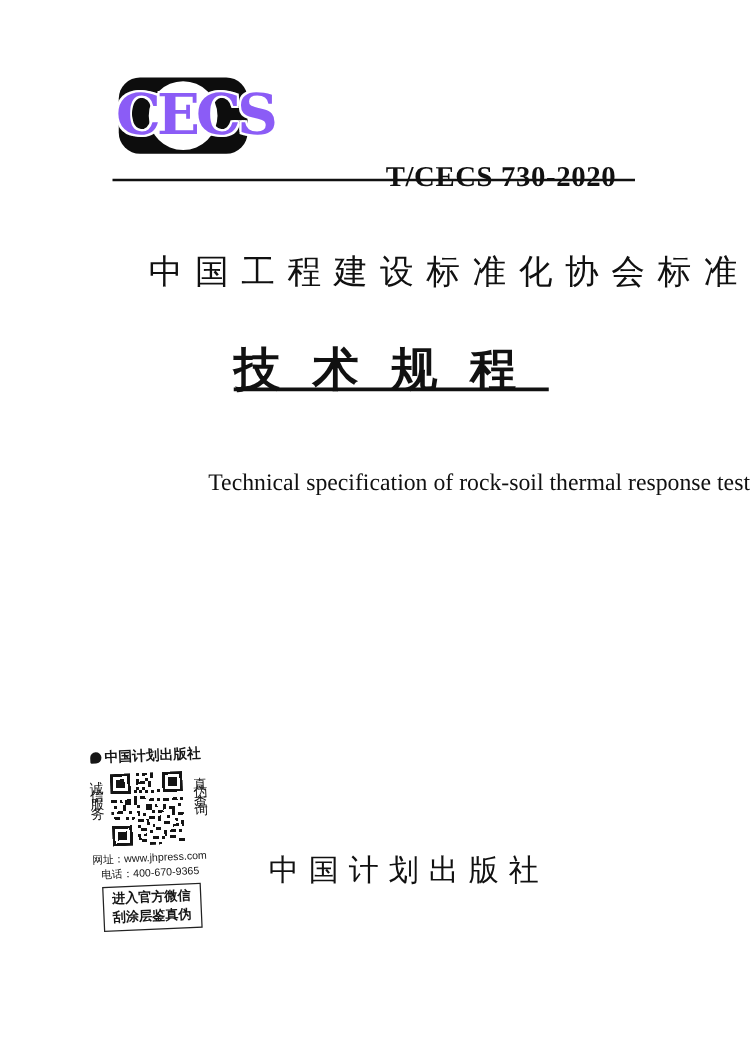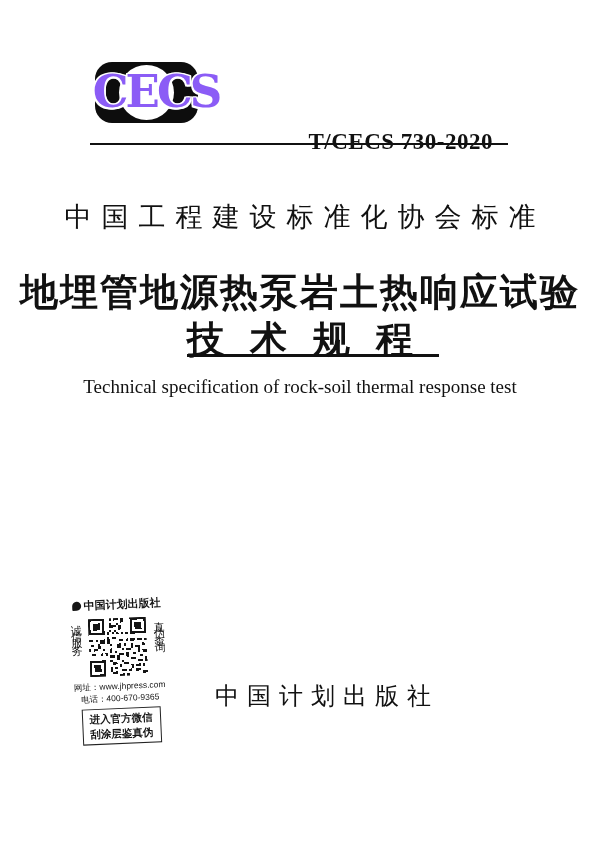--- a/index.html
+++ b/index.html
@@ -27,30 +27,30 @@
   
   .std-num{
     position:absolute;right:107px;top:101px;
     font-family:"Liberation Serif", serif;
     font-weight:bold;font-size:23px;letter-spacing:0.5px;margin-top:28px;
   }
   .rule{position:absolute;left:90px;top:143px;width:418px;height:2px;background:#111;}
   
   .assoc{
     position:absolute;left:0;top:199px;width:100%;
-    text-align:center;font-size:27px;letter-spacing:10px;text-indent:10px;
+    text-align:right;font-size:27px;letter-spacing:10px;text-indent:10px;
     font-family:"Liberation Serif", serif;
   }
   
   .title-cn{position:absolute;left:0;top:270px;width:100%;text-align:center;
     font-family:"Liberation Sans", sans-serif;font-weight:bold;}
   .t1{font-size:38px;letter-spacing:2px;line-height:44px;}
   .t2{font-size:37px;letter-spacing:26px;text-indent:26px;line-height:44px;margin-top:4px;text-decoration:underline;}
   
-  .title-en{position:absolute;left:0;top:374px;width:100%;text-align:center;
+  .title-en{position:absolute;left:0;top:374px;width:100%;text-align:right;
     font-family:"Liberation Serif", serif;font-size:19px;line-height:26px;}
   
   .sticker{
     position:absolute;left:56px;top:597px;width:126px;
     transform:rotate(-2.5deg);
     display:flex;flex-direction:column;align-items:center;
     color:#161616;
   }
   .st-header{display:flex;align-items:center;gap:3px;font-size:11px;font-weight:bold;
     font-family:"Liberation Serif", serif;white-space:nowrap;}
@@ -88,21 +88,20 @@
     <div class="logo-text">CECS</div>
   </div>
 
   <div class="std-num">T/CECS 730-2020</div>
 
   <div class="rule"></div>
 
   <div class="assoc">中国工程建设标准化协会标准</div>
 
   <div class="title-cn">
-    <div class="t1">地埋管地源热泵岩土热响应试验</div>
     <div class="t2">技术规程</div>
   </div>
 
   <div class="title-en">
     <div>Technical specification of rock-soil thermal response test</div>
   </div>
 
   <div class="sticker">
     <div class="st-header">
       <span class="st-logo"></span>

